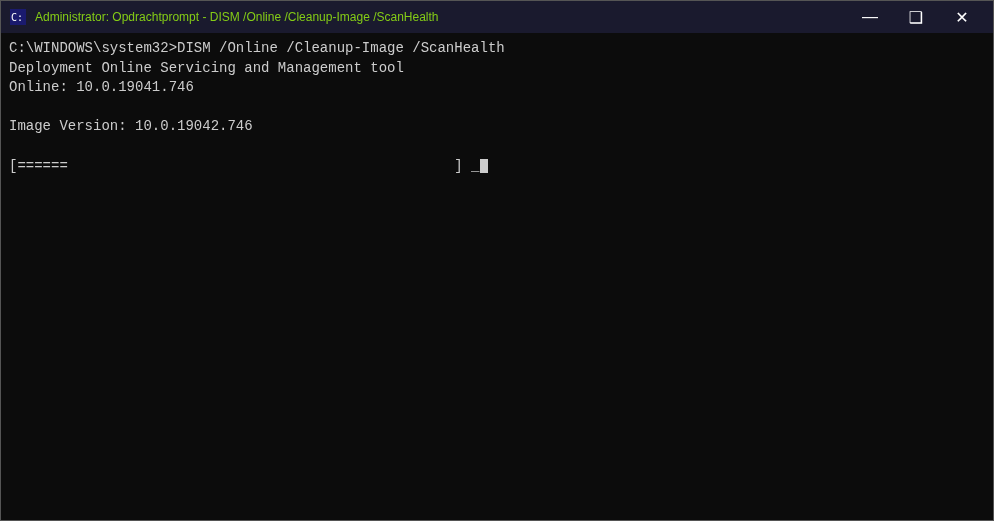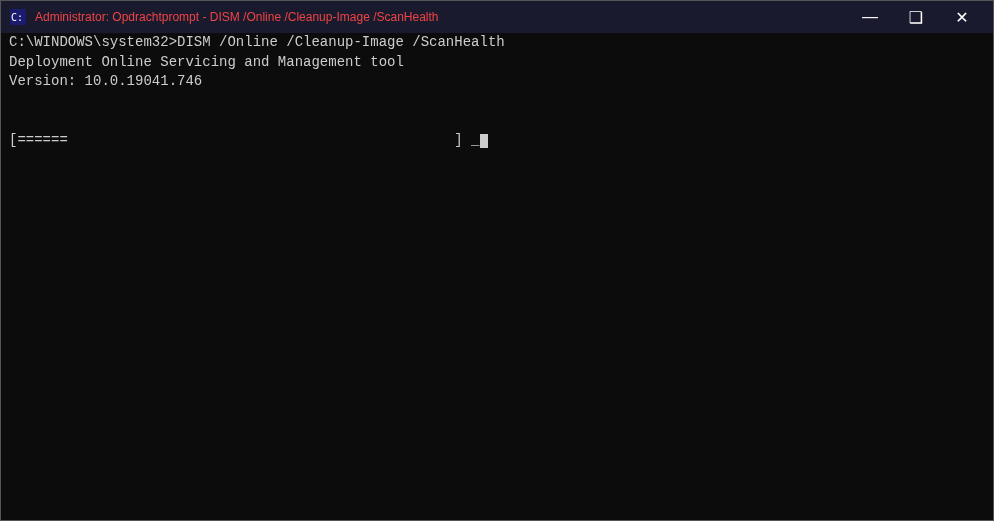--- a/index.html
+++ b/index.html
@@ -43,21 +43,21 @@
       justify-content: center;
       flex-shrink: 0;
     }
 
     .title-bar-icon svg {
       width: 16px;
       height: 16px;
     }
 
     .title-bar-text {
-      color: #ef4444;
+      color: #84cc16;
       font-size: 12px;
       font-family: 'Segoe UI', Arial, sans-serif;
       flex: 1;
     }
 
     .title-bar-controls {
       display: flex;
       align-items: center;
       gap: 0;
     }
@@ -73,21 +73,21 @@
       font-size: 16px;
       font-family: 'Segoe UI', Arial, sans-serif;
       background: transparent;
       border: none;
       outline: none;
     }
 
     .terminal-body {
       background: #0c0c0c;
       flex: 1;
-      padding: 0 8px;
+      padding: 6px 8px;
       color: #cccccc;
       font-size: 14px;
       line-height: 1.4;
       position: relative;
       overflow: hidden;
     }
 
     .terminal-line {
       white-space: pre;
       display: block;
@@ -127,20 +127,21 @@
     <div class="title-bar-controls">
       <button class="title-bar-btn">—</button>
       <button class="title-bar-btn">❑</button>
       <button class="title-bar-btn close-btn">✕</button>
     </div>
   </div>
 
   <div class="terminal-body">
     <span class="terminal-line">C:\WINDOWS\system32&gt;DISM /Online /Cleanup-Image /ScanHealth</span>
     <span class="terminal-line">Deployment Online Servicing and Management tool</span>
-    <span class="terminal-line">Version: 10.0.19041.746</span>
+    <span class="terminal-line">Online: 10.0.19041.746</span>
     <span class="terminal-line"></span>
+    <span class="terminal-line">Image Version: 10.0.19042.746</span>
     <span class="terminal-line"></span>
     <span class="terminal-line progress-bar-container">
       <span>[======</span><span>                                              ]</span><span> _</span><span class="cursor"></span>
     </span>
   </div>
 </div>
 
 </body></html>

